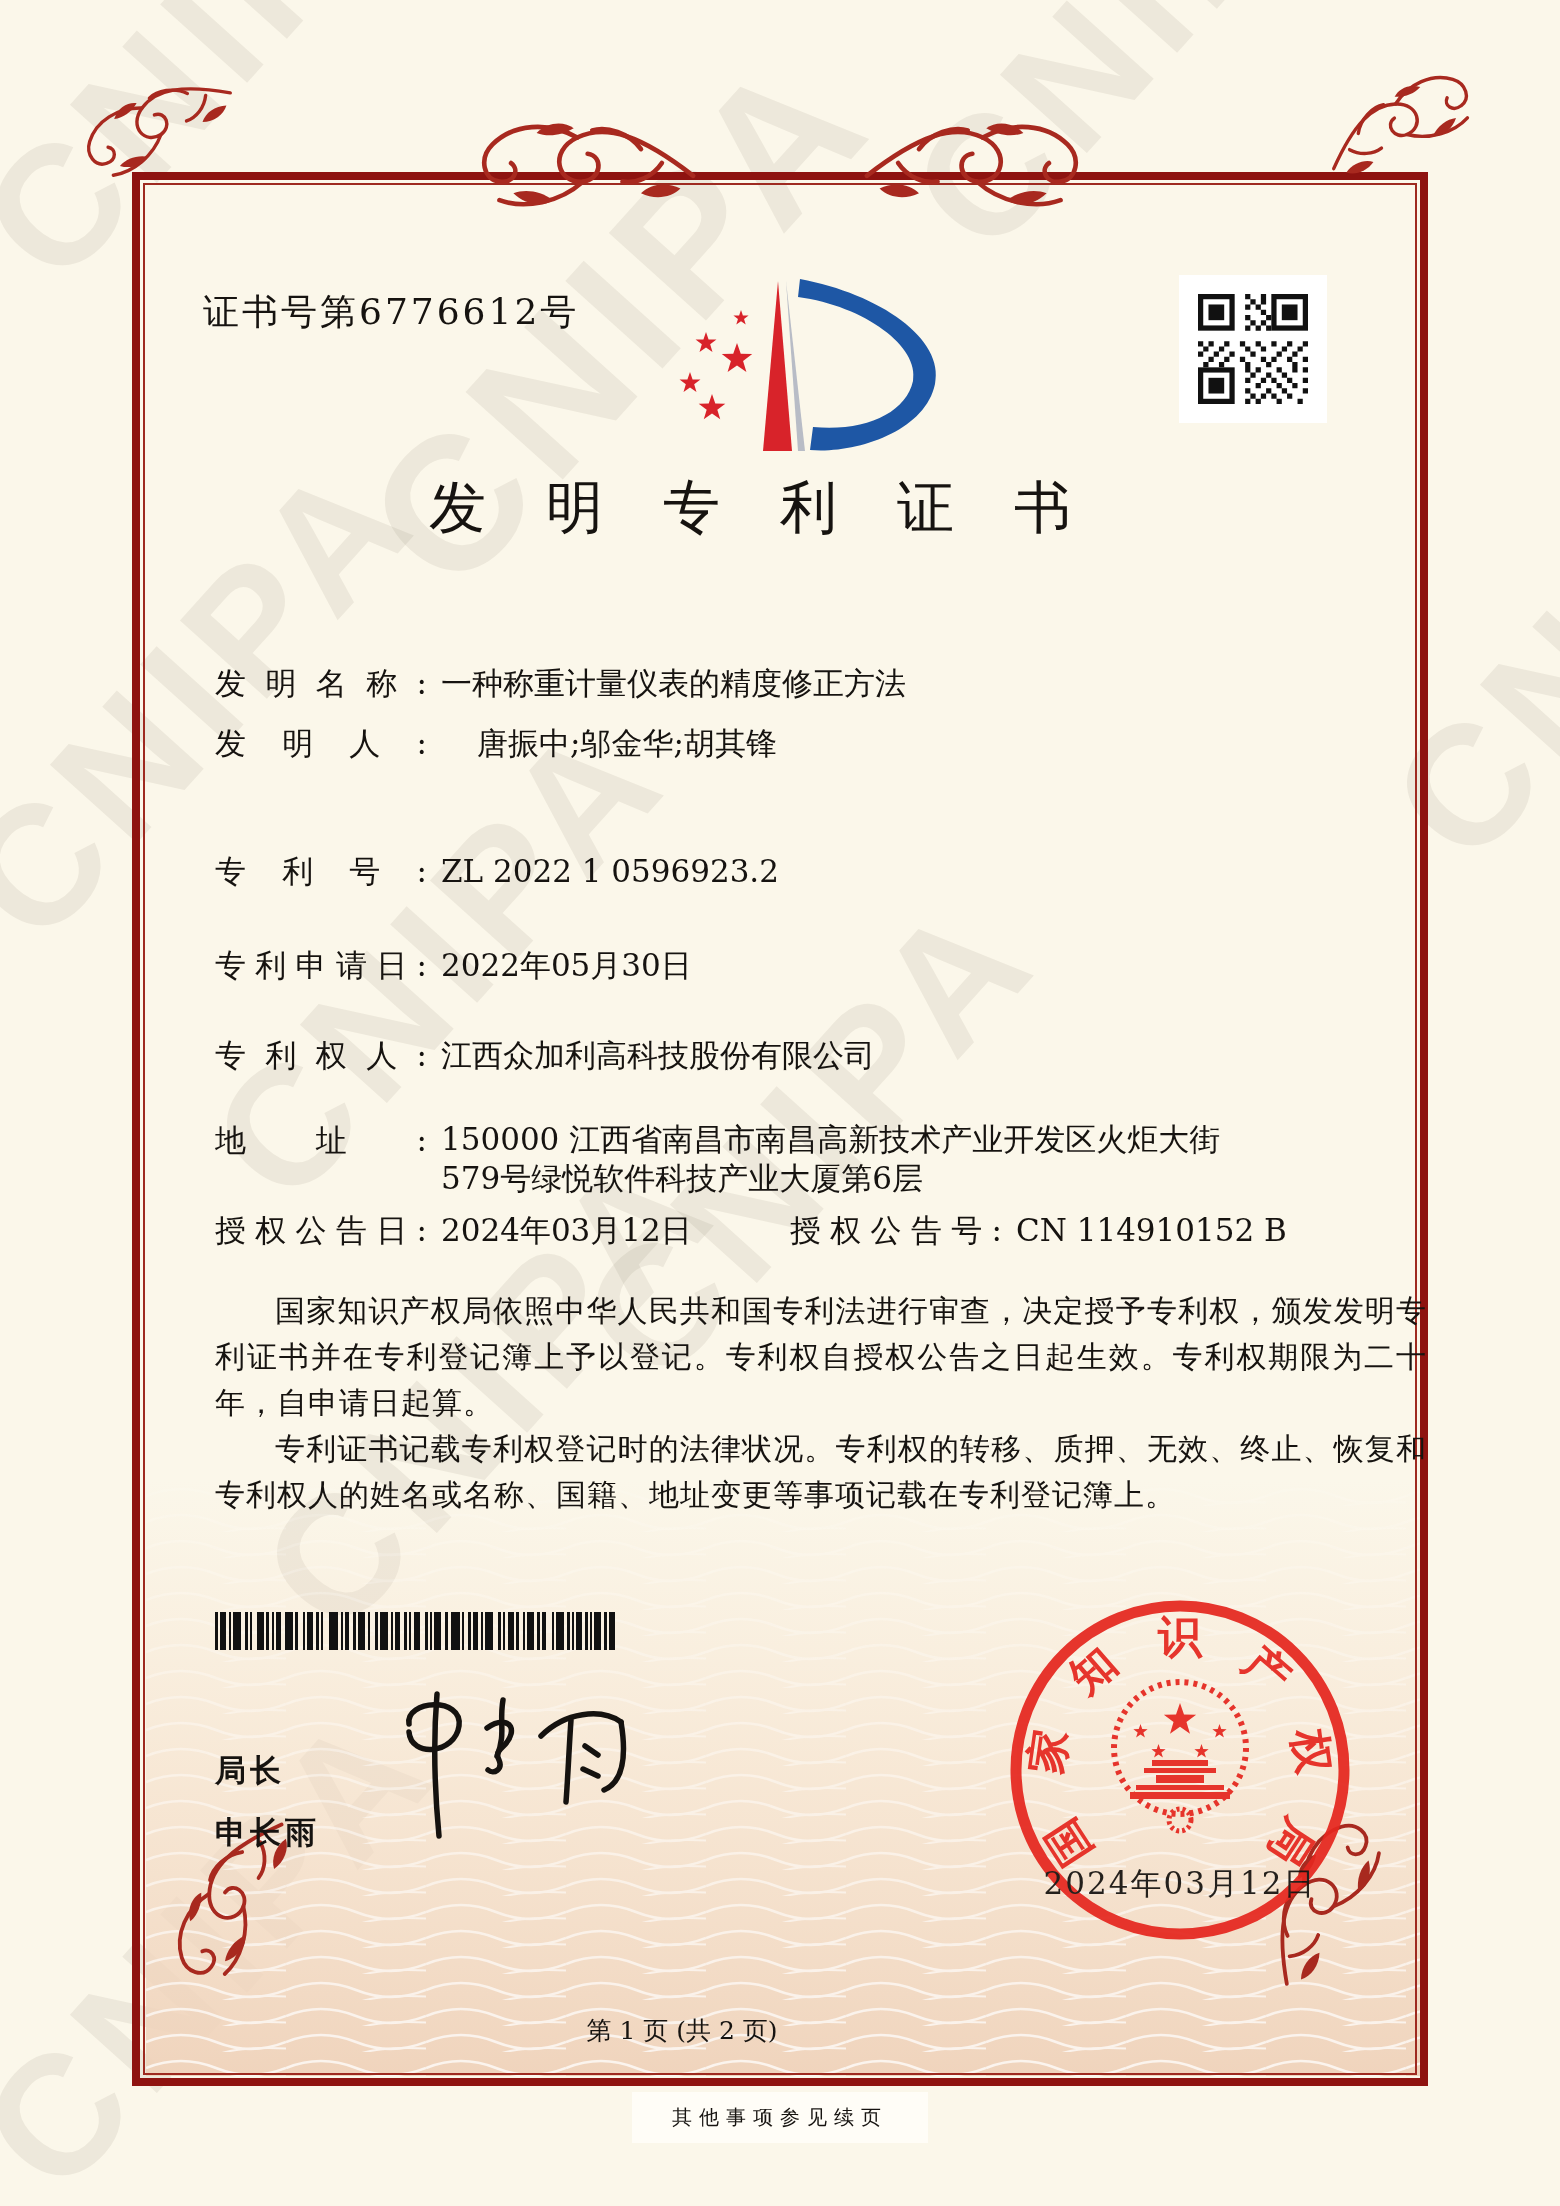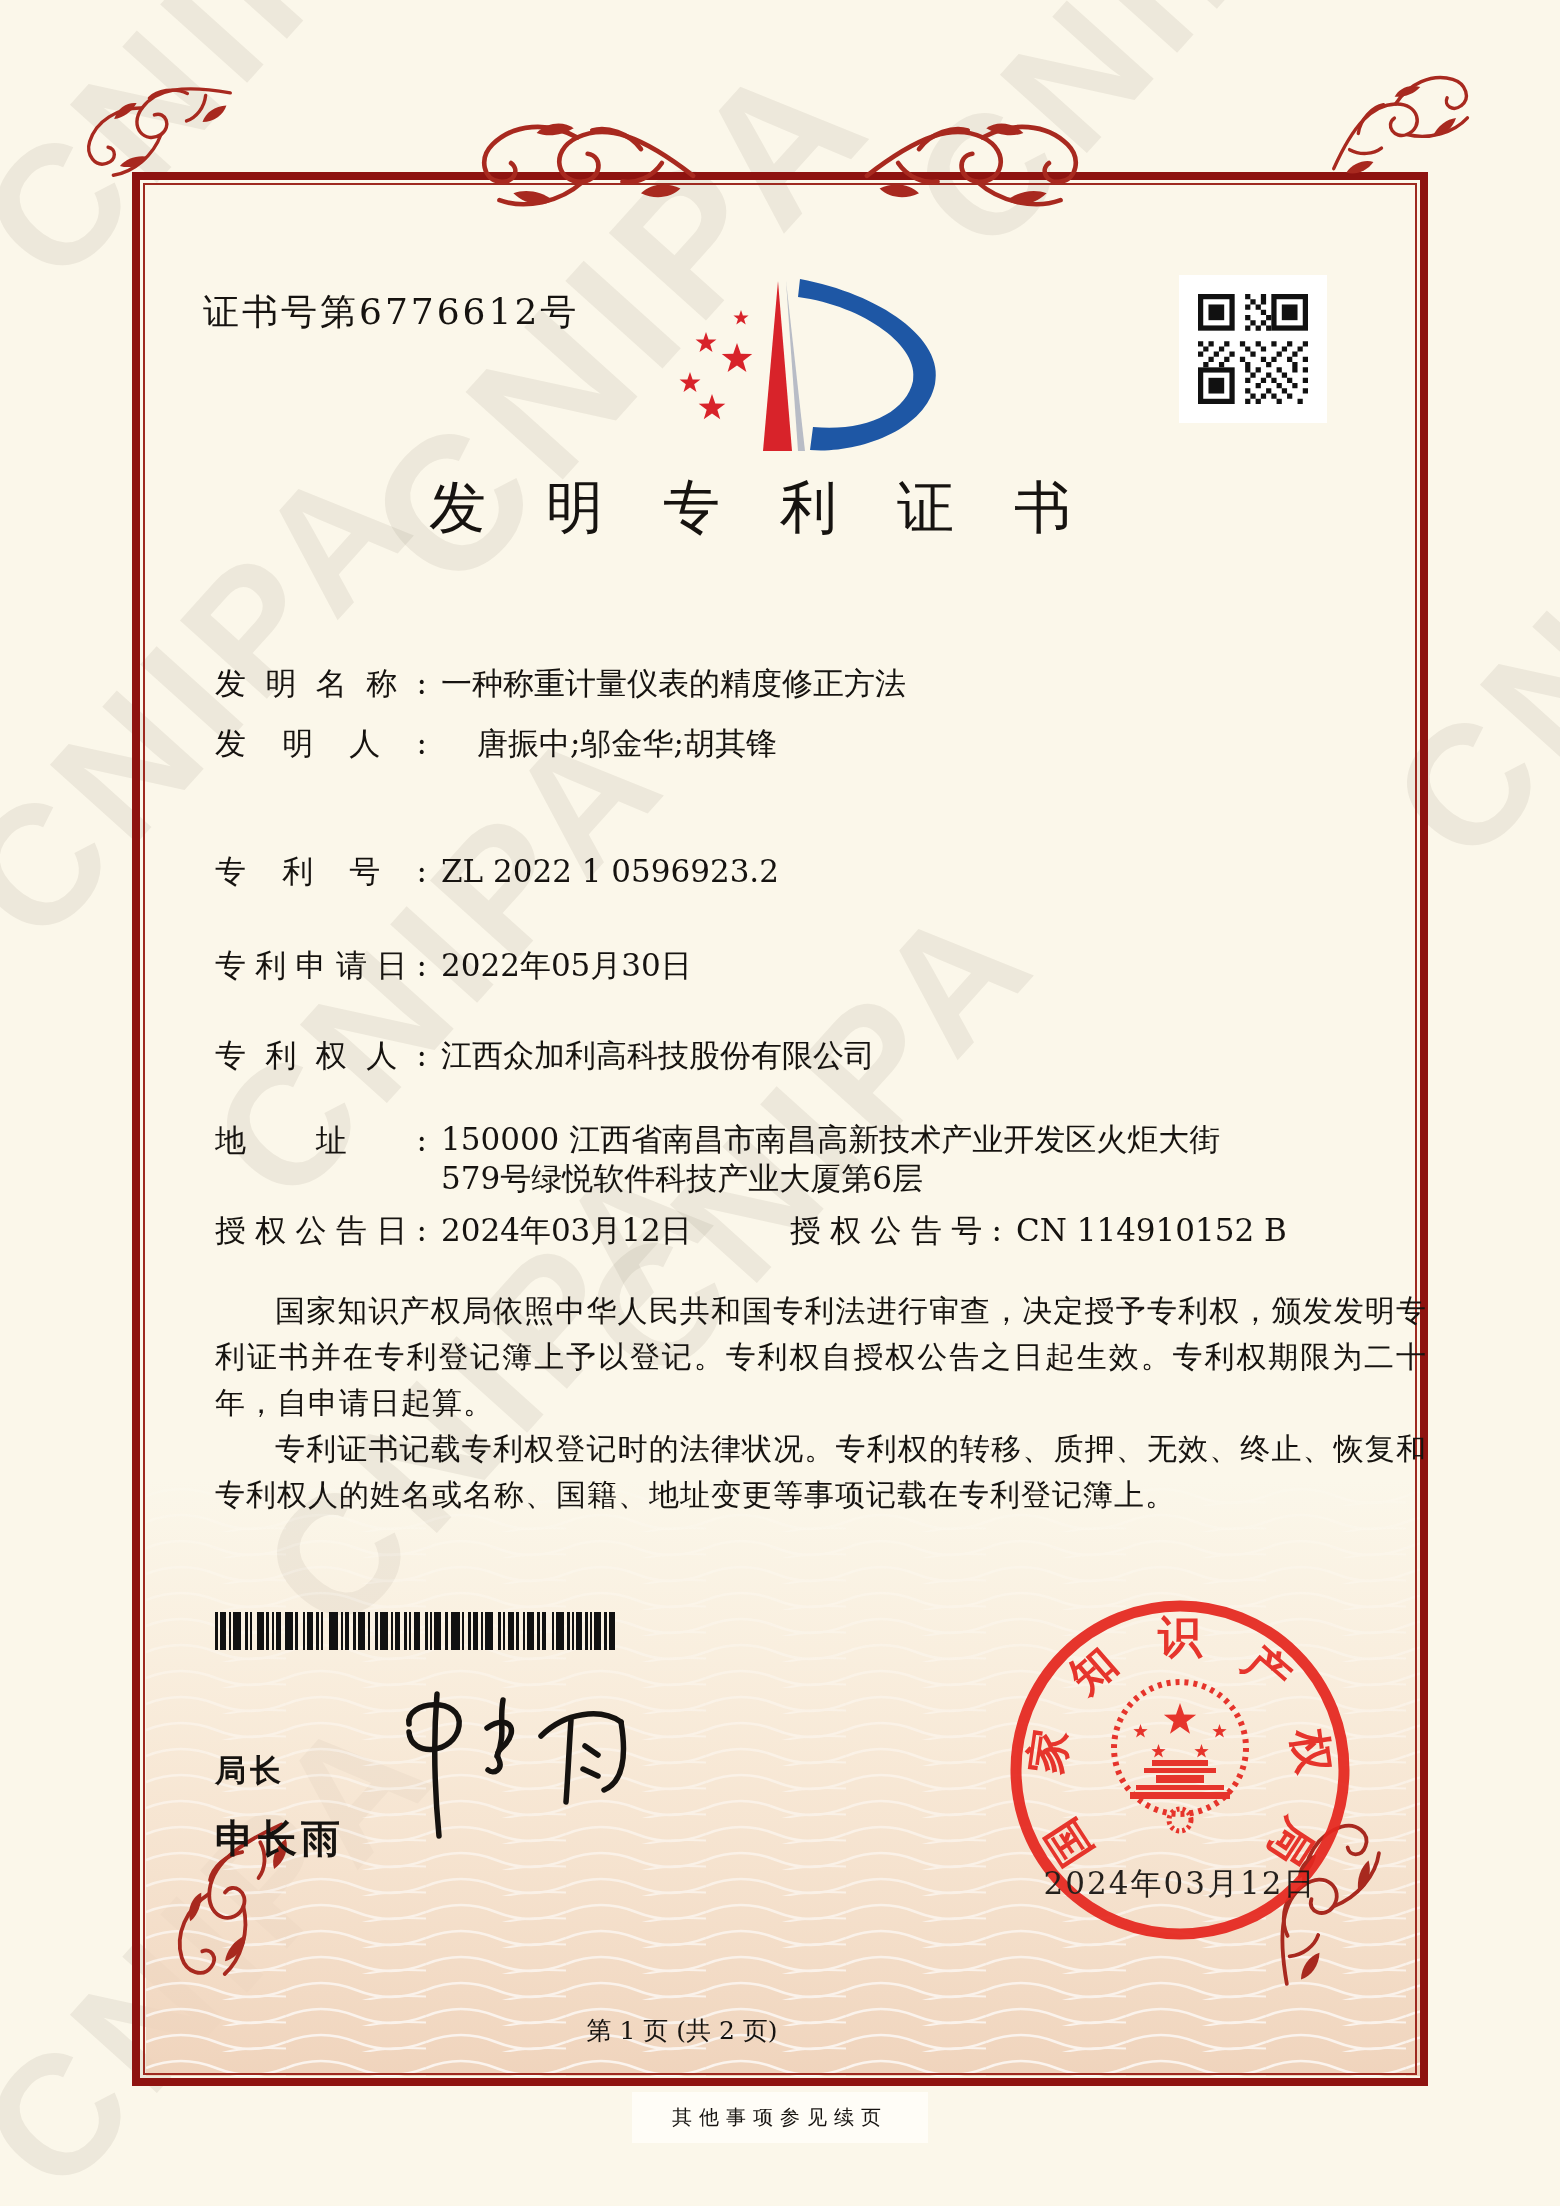--- a/index.html
+++ b/index.html
@@ -37,21 +37,21 @@
   .addr .field-value{max-width:830px; line-height:39px;}
   .grant-row .sub2{position:absolute; left:575px; top:0; display:flex;}
   
   .para{position:absolute; left:215px; width:1212px; font-size:30px; line-height:46px;
     text-align:justify; text-indent:2em; letter-spacing:1px; z-index:4;}
   
   .barcode{position:absolute; left:215px; top:1612px; z-index:4;}
   
   .sig-title{position:absolute; left:215px; top:1750px; font-size:31px; font-weight:700;
     font-family:"DejaVu Sans","Liberation Sans",sans-serif; letter-spacing:4px; z-index:4;}
-  .sig-name{position:absolute; left:215px; top:1812px; font-size:39px; font-weight:700;
+  .sig-name{position:absolute; left:215px; top:1812px; font-size:31px; font-weight:700;
     font-family:"DejaVu Sans","Liberation Sans",sans-serif; letter-spacing:4px; z-index:4;}
   .sig-script{position:absolute; left:375px; top:1682px; z-index:5;}
   
   .seal{position:absolute; left:1008px; top:1598px; width:344px; height:344px; z-index:6;}
   .seal text{font-family:"DejaVu Serif","Liberation Serif",serif;}
   .seal .arc-char{font-size:44px; font-weight:700; fill:#e5271f;}
   .seal .seal-date{font-size:31px; fill:#15120f; letter-spacing:2px;}
   
   .page-info{position:absolute; left:0; top:2014px; width:1364px; text-align:center;
     font-size:25px; z-index:4;}

